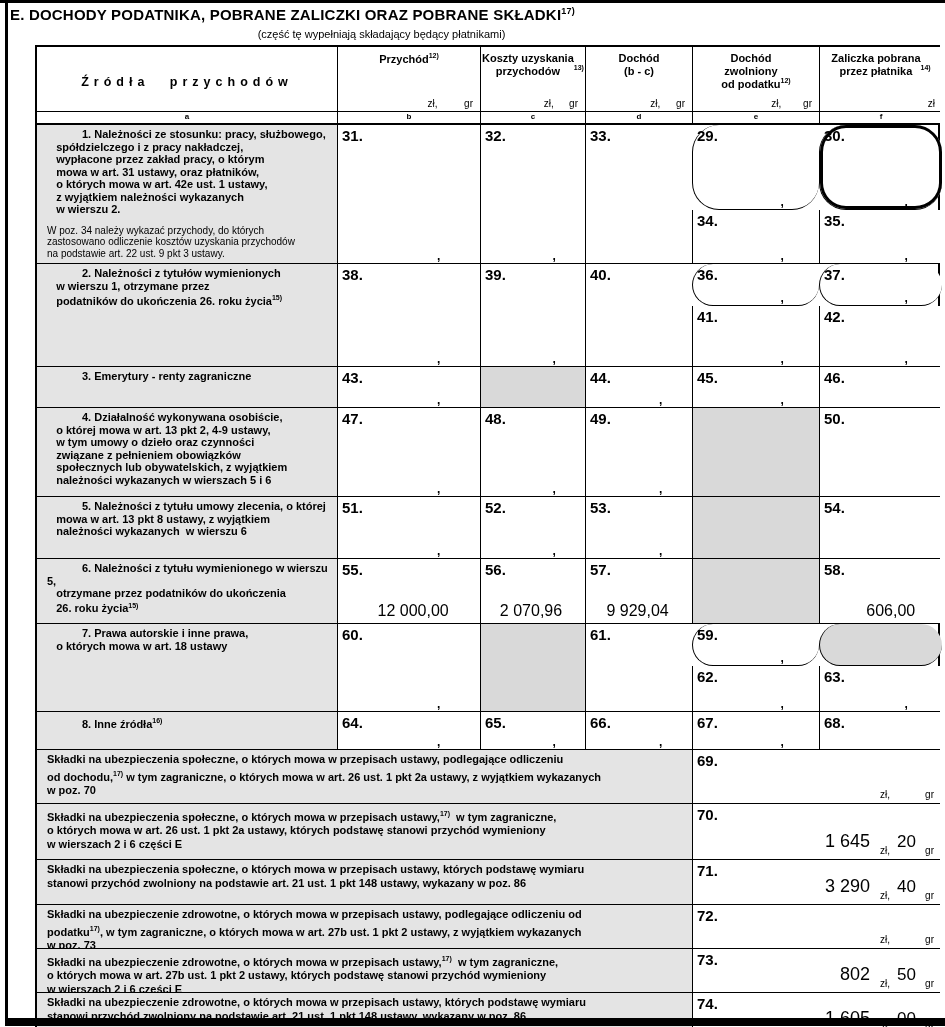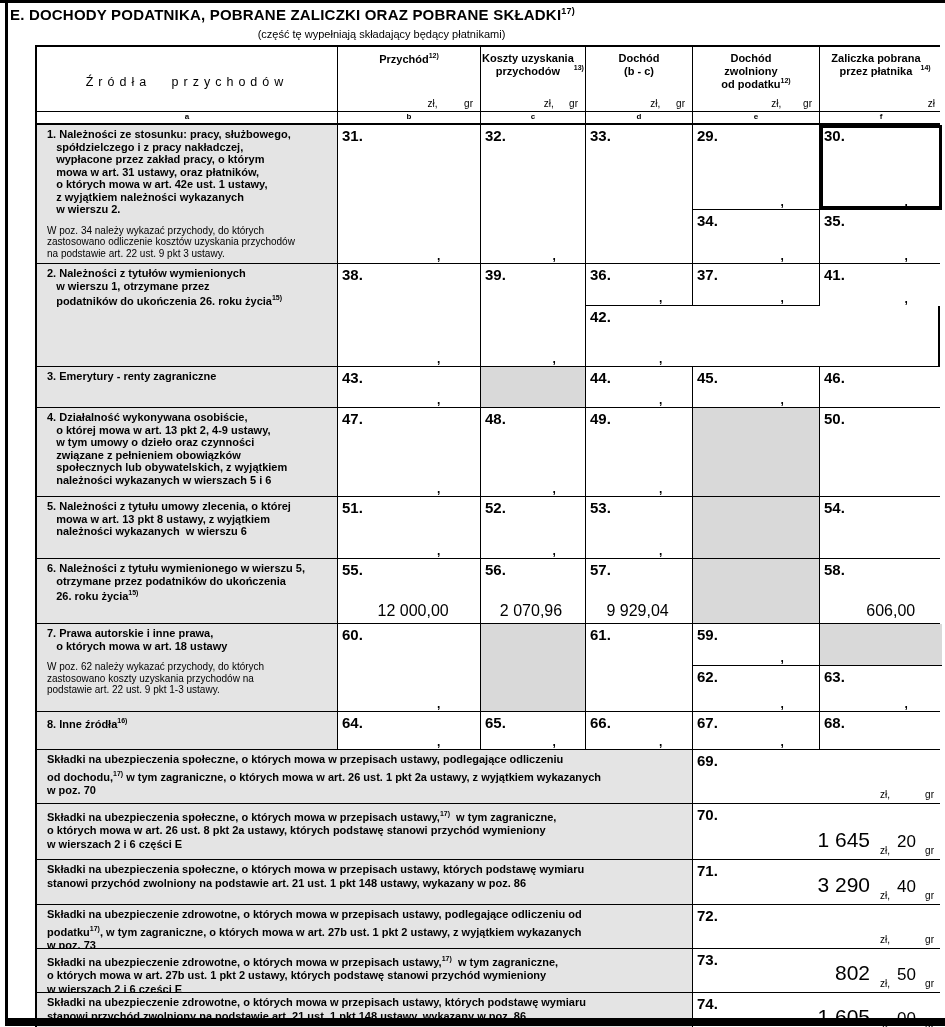--- a/index.html
+++ b/index.html
@@ -17,47 +17,47 @@
   .title { position:absolute; left:10px; top:6px; font-size:15px; font-weight:bold; letter-spacing:.2px; }
   .title sup { font-size:9px; }
   .subtitle { position:absolute; left:0; top:28px; width:763px; text-align:center; font-size:11px; }
 
   .form-table { position:absolute; left:35px; top:45px; width:905px; border:2px solid #000; background:#fff; }
   .trow { display:grid; grid-template-columns:300px 143px 105px 107px 127px 123px; }
   .trow + .trow { border-top:1px solid #000; }
   .srow { grid-template-columns:655px 250px; }
   .cell { position:relative; border-left:1px solid #000; background:#fff; }
   .cell.first { border-left:none; }
-  .sub-bottom { border-bottom:1px solid #000; }
+  .sub-bottom { border-bottom:1px solid #000;border-radius:27px; }
 
   .hcell { font-weight:bold; font-size:11px; text-align:center; padding-top:5px; }
   .hlabel { white-space:pre-line; line-height:13px; display:inline-block; }
   .hcell sup, .lab sup, .slabel sup { font-size:7px; vertical-align:super; }
   .unit-zl { position:absolute; bottom:2px; right:30%; font-size:10px; font-weight:normal; }
   .unit-gr { position:absolute; bottom:2px; right:7px;  font-size:10px; font-weight:normal; }
   .src-header { display:flex; align-items:center; justify-content:center; height:100%;
-                font-size:12.5px; font-weight:normal; letter-spacing:5px; word-spacing:12px;text-align:center; }
+                font-size:12.5px; font-weight:bold; letter-spacing:5px; word-spacing:12px;text-align:center; }
 
   .letters { border-bottom:1px solid #000; }
   .letters .cell { text-align:center; font-size:8px; line-height:10px; font-weight:bold; background:#fff; }
 
   .lab { background:#e4e4e4; padding:3px 4px 3px 10px; font-weight:bold; font-size:11px; line-height:12.5px; }
-  .lab .txt { white-space:pre-wrap; }
+  .lab .txt { white-space:pre-wrap;margin-left:35px; }
   .rnote { white-space:pre-wrap; font-weight:normal; font-size:10px; line-height:11.5px; margin-top:9px; }
 
   .box { background:#fff; }
   .blocked { background:#d9d9d9; }
   .num { position:absolute; top:2px; left:4px; font-size:15px; font-weight:bold; }
   .dec { position:absolute; bottom:0; right:28%; font-size:12px; font-weight:bold; }
   .val { position:absolute; bottom:3px; right:22%; font-size:16px; white-space:pre; }
 
   .slabel { background:#e4e4e4; padding:3px 7px 3px 10px; font-weight:bold; font-size:11px;
             line-height:13.5px; white-space:pre-wrap; }
   .snote { font-weight:normal; font-size:10.5px; margin-top:2px; white-space:pre-wrap; }
-  .sval-zl  { position:absolute; bottom:7px; right:72px; font-size:21px; white-space:pre;margin-left:45px; }
+  .sval-zl  { position:absolute; bottom:7px; right:72px; font-size:18px; white-space:pre;margin-left:45px; }
   .sval-gr  { position:absolute; bottom:7px; right:26px; font-size:17px; }
   .sunit-zl { position:absolute; bottom:3px; right:52px; font-size:10px; font-weight:normal; }
   .sunit-gr { position:absolute; bottom:3px; right:8px;  font-size:10px; font-weight:normal; }
 
   .thick { box-shadow: inset 0 0 0 3px #000; }
 </style>
 </head>
 <body>
 
 <div class="top-line"></div>
@@ -145,20 +145,23 @@
         <span class="dec">,</span>
       </div>
     <div class="cell box" style="grid-row:1 / span 2">
         <span class="num">38.</span>
         <span class="dec">,</span>
       </div>
     <div class="cell box" style="grid-row:1 / span 2">
         <span class="num">39.</span>
         <span class="dec">,</span>
       </div>
+    <div class="cell box" style="grid-row:1 / span 2">
+        <span class="num">40.</span>
+      </div>
     <div class="cell box">
         <span class="num">41.</span>
         <span class="dec">,</span>
       </div>
     <div class="cell box">
         <span class="num">42.</span>
         <span class="dec">,</span>
       </div>
   </div>
 
@@ -247,23 +250,21 @@
       </div>
     <div class="cell blocked"></div>
     <div class="cell box">
         <span class="num">58.</span>
         <span class="val">606,00</span>
       </div>
   </div>
 
   <div class="trow" style="grid-template-rows:42px 45px">
     <div class="cell first lab" style="grid-row:1 / span 2"><span class="txt">7. Prawa autorskie i inne prawa,
-   o których mowa w art. 18 ustawy</span><div class="rnote">W poz. 62 należy wykazać przychody, do których
-zastosowano koszty uzyskania przychodów na
-podstawie art. 22 ust. 9 pkt 1-3 ustawy.</div></div>
+   o których mowa w art. 18 ustawy</span></div>
     <div class="cell box sub-bottom">
         <span class="num">59.</span>
         <span class="dec">,</span>
       </div>
     <div class="cell blocked sub-bottom"></div>
     <div class="cell box" style="grid-row:1 / span 2">
         <span class="num">60.</span>
         <span class="dec">,</span>
       </div>
     <div class="cell blocked" style="grid-row:1 / span 2"></div>
@@ -309,21 +310,21 @@
 w poz. 70</span></div>
     <div class="cell box">
         <span class="num">69.</span>
         <span class="sunit-zl">zł,</span>
         <span class="sunit-gr">gr</span>
       </div>
   </div>
 
   <div class="trow srow" style="grid-template-rows:55px">
     <div class="cell first slabel"><span>Składki na ubezpieczenia społeczne, o których mowa w przepisach ustawy,</span><sup>17)</sup><span>  w tym zagraniczne,
-o których mowa w art. 26 ust. 8 pkt 2a ustawy, których podstawę stanowi przychód wymieniony
+o których mowa w art. 26 ust. 1 pkt 2a ustawy, których podstawę stanowi przychód wymieniony
 w wierszach 2 i 6 części E</span></div>
     <div class="cell box">
         <span class="num">70.</span>
         <span class="sval-zl">1 645</span>
         <span class="sunit-zl">zł,</span>
         <span class="sval-gr">20</span>
         <span class="sunit-gr">gr</span>
       </div>
   </div>
 

